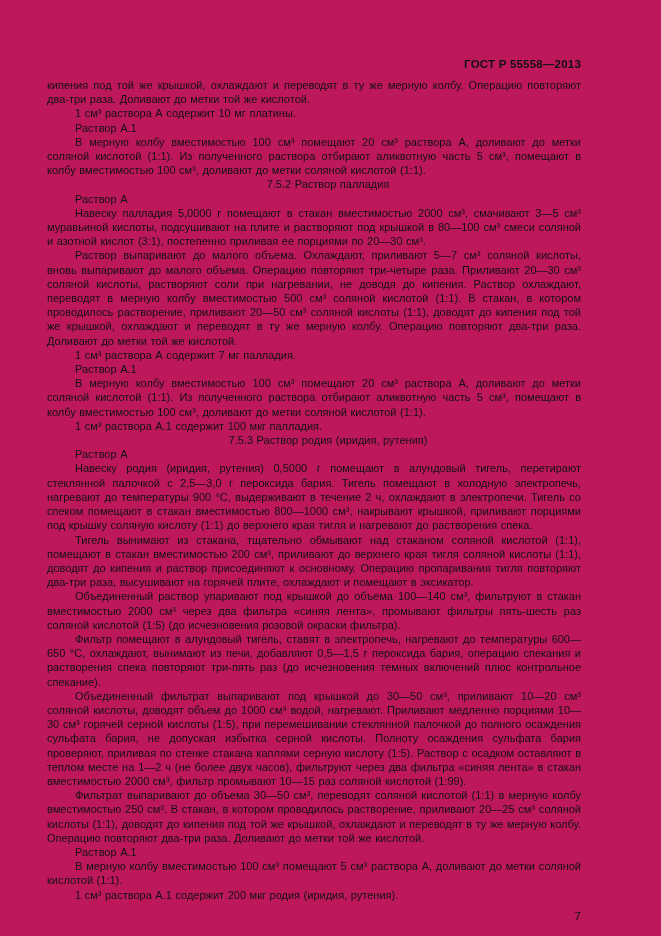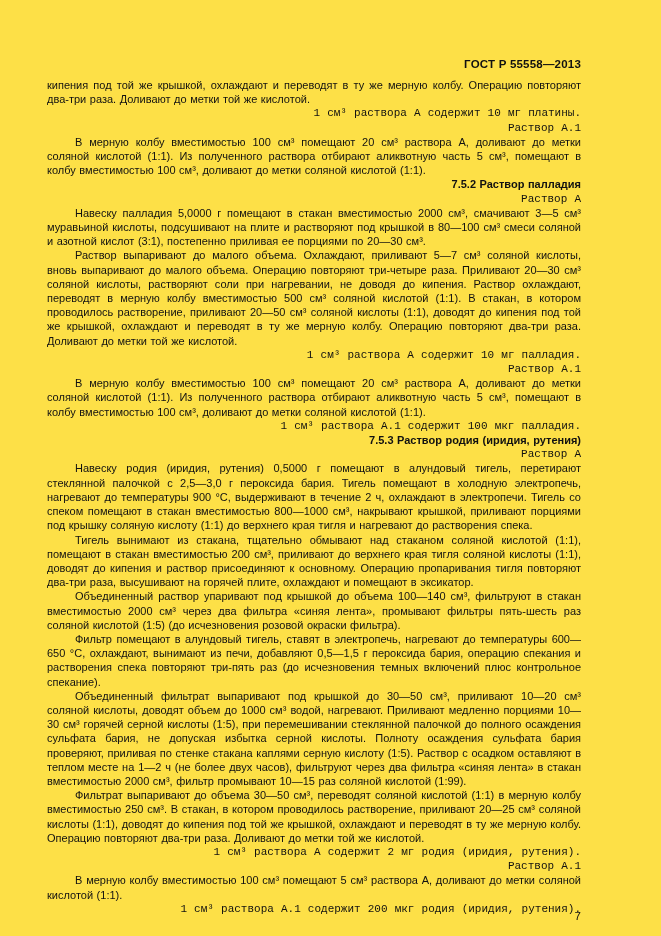--- a/index.html
+++ b/index.html
@@ -4,21 +4,21 @@
 <style>
   html, body {
     margin: 0;
     padding: 0;
     background: #ffffff;
   }
   .page {
     position: relative;
     width: 661px;
     height: 936px;
-    background: #fde047;
+    background: #be185d;
     overflow: hidden;
     font-family: "Liberation Sans", "DejaVu Sans", sans-serif;
     color: #111111;
   }
   .content {
     position: absolute;
     left: 47px;
     top: 57px;
     width: 534px;
   }
@@ -38,26 +38,25 @@
     margin: 0;
     text-align: justify;
     text-indent: 28px;
     word-spacing: 0.5px;
   }
   .para.continuation {
     text-indent: 0;
     margin-top: 7px;
   }
   .para.heading {
-    font-weight: bold;
-    text-align: right;
+    font-weight: normal;
+    text-align: center;
   }
   .para.line {
-    text-align: right;
-    font-family: Liberation Mono, monospace;
+    text-align: left;
   }
   .page-number {
     position: absolute;
     top: 853px;
     left: 0;
     width: 534px;
     text-align: right;
     padding-right: 0px;
     font-size: 11.5px;
   }
@@ -70,32 +69,31 @@
     <div class="doc-header">ГОСТ Р 55558—2013</div>
     <div class="text-body">
         <p class="para continuation">кипения под той же крышкой, охлаждают и переводят в ту же мерную колбу. Операцию повторяют два-три раза. Доливают до метки той же кислотой.</p>
         <p class="para line">1 см³ раствора А содержит 10 мг платины.</p>
         <p class="para line">Раствор А.1</p>
         <p class="para body">В мерную колбу вместимостью 100 см³ помещают 20 см³ раствора А, доливают до метки соляной кислотой (1:1). Из полученного раствора отбирают аликвотную часть 5 см³, помещают в колбу вместимостью 100 см³, доливают до метки соляной кислотой (1:1).</p>
         <p class="para heading">7.5.2 Раствор палладия</p>
         <p class="para line">Раствор А</p>
         <p class="para body">Навеску палладия 5,0000 г помещают в стакан вместимостью 2000 см³, смачивают 3—5 см³ муравьиной кислоты, подсушивают на плите и растворяют под крышкой в 80—100 см³ смеси соляной и азотной кислот (3:1), постепенно приливая ее порциями по 20—30 см³.</p>
         <p class="para body">Раствор выпаривают до малого объема. Охлаждают, приливают 5—7 см³ соляной кислоты, вновь выпаривают до малого объема. Операцию повторяют три-четыре раза. Приливают 20—30 см³ соляной кислоты, растворяют соли при нагревании, не доводя до кипения. Раствор охлаждают, переводят в мерную колбу вместимостью 500 см³ соляной кислотой (1:1). В стакан, в котором проводилось растворение, приливают 20—50 см³ соляной кислоты (1:1), доводят до кипения под той же крышкой, охлаждают и переводят в ту же мерную колбу. Операцию повторяют два-три раза. Доливают до метки той же кислотой.</p>
-        <p class="para line">1 см³ раствора А содержит 10 мг палладия.</p>
+        <p class="para line">1 см³ раствора А содержит 7 мг палладия.</p>
         <p class="para line">Раствор А.1</p>
         <p class="para body">В мерную колбу вместимостью 100 см³ помещают 20 см³ раствора А, доливают до метки соляной кислотой (1:1). Из полученного раствора отбирают аликвотную часть 5 см³, помещают в колбу вместимостью 100 см³, доливают до метки соляной кислотой (1:1).</p>
         <p class="para line">1 см³ раствора А.1 содержит 100 мкг палладия.</p>
         <p class="para heading">7.5.3 Раствор родия (иридия, рутения)</p>
         <p class="para line">Раствор А</p>
         <p class="para body">Навеску родия (иридия, рутения) 0,5000 г помещают в алундовый тигель, перетирают стеклянной палочкой с 2,5—3,0 г пероксида бария. Тигель помещают в холодную электропечь, нагревают до температуры 900 °С, выдерживают в течение 2 ч, охлаждают в электропечи. Тигель со спеком помещают в стакан вместимостью 800—1000 см³, накрывают крышкой, приливают порциями под крышку соляную кислоту (1:1) до верхнего края тигля и нагревают до растворения спека.</p>
         <p class="para body">Тигель вынимают из стакана, тщательно обмывают над стаканом соляной кислотой (1:1), помещают в стакан вместимостью 200 см³, приливают до верхнего края тигля соляной кислоты (1:1), доводят до кипения и раствор присоединяют к основному. Операцию пропаривания тигля повторяют два-три раза, высушивают на горячей плите, охлаждают и помещают в эксикатор.</p>
         <p class="para body">Объединенный раствор упаривают под крышкой до объема 100—140 см³, фильтруют в стакан вместимостью 2000 см³ через два фильтра «синяя лента», промывают фильтры пять-шесть раз соляной кислотой (1:5) (до исчезновения розовой окраски фильтра).</p>
         <p class="para body">Фильтр помещают в алундовый тигель, ставят в электропечь, нагревают до температуры 600—650 °С, охлаждают, вынимают из печи, добавляют 0,5—1,5 г пероксида бария, операцию спекания и растворения спека повторяют три-пять раз (до исчезновения темных включений плюс контрольное спекание).</p>
         <p class="para body">Объединенный фильтрат выпаривают под крышкой до 30—50 см³, приливают 10—20 см³ соляной кислоты, доводят объем до 1000 см³ водой, нагревают. Приливают медленно порциями 10—30 см³ горячей серной кислоты (1:5), при перемешивании стеклянной палочкой до полного осаждения сульфата бария, не допуская избытка серной кислоты. Полноту осаждения сульфата бария проверяют, приливая по стенке стакана каплями серную кислоту (1:5). Раствор с осадком оставляют в теплом месте на 1—2 ч (не более двух часов), фильтруют через два фильтра «синяя лента» в стакан вместимостью 2000 см³, фильтр промывают 10—15 раз соляной кислотой (1:99).</p>
         <p class="para body">Фильтрат выпаривают до объема 30—50 см³, переводят соляной кислотой (1:1) в мерную колбу вместимостью 250 см³. В стакан, в котором проводилось растворение, приливают 20—25 см³ соляной кислоты (1:1), доводят до кипения под той же крышкой, охлаждают и переводят в ту же мерную колбу. Операцию повторяют два-три раза. Доливают до метки той же кислотой.</p>
-        <p class="para line">1 см³ раствора А содержит 2 мг родия (иридия, рутения).</p>
         <p class="para line">Раствор А.1</p>
         <p class="para body">В мерную колбу вместимостью 100 см³ помещают 5 см³ раствора А, доливают до метки соляной кислотой (1:1).</p>
         <p class="para line">1 см³ раствора А.1 содержит 200 мкг родия (иридия, рутения).</p>
       </div>
     <div class="page-number">7</div>
   </div>
 </div>
 
 </body></html>

